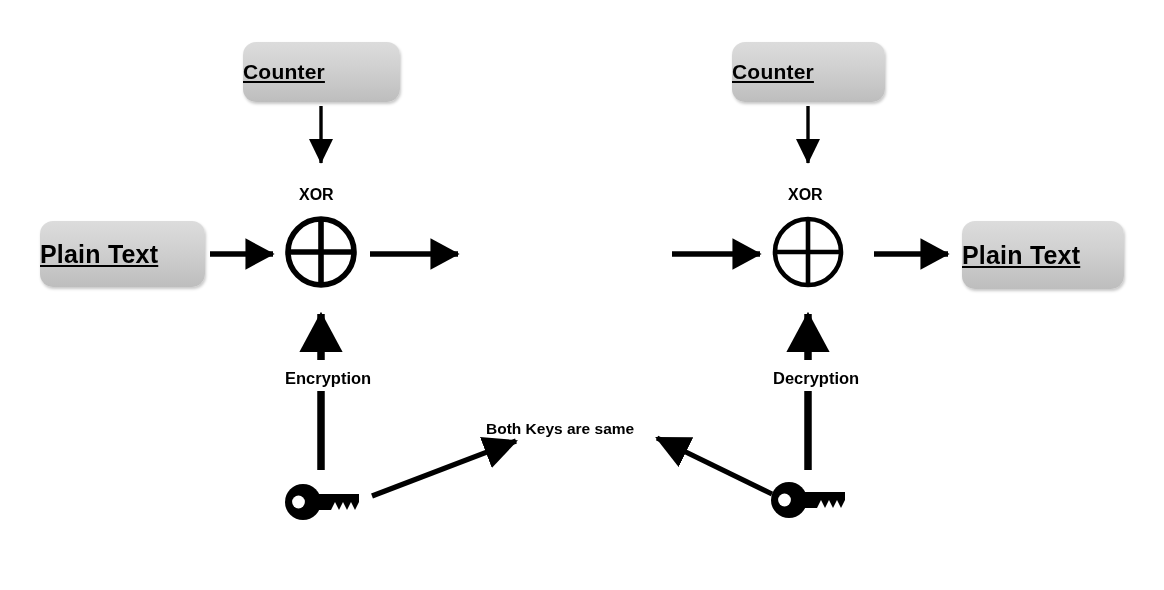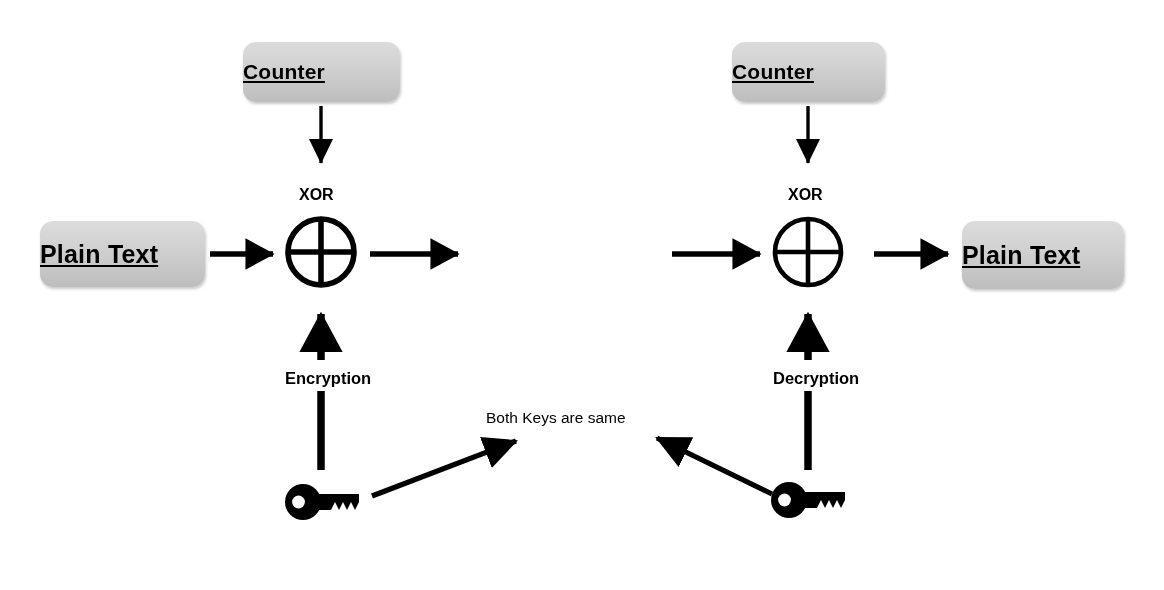--- a/index.html
+++ b/index.html
@@ -64,23 +64,23 @@
   .op-label {
     font-size: 16.5px;
     font-weight: bold;
     margin-left: 20px;
   }
   .op-label-enc { left: 265px; top: 369px; }
   .op-label-dec { left: 753px; top: 369px; }
 
   .keys-same-label {
     font-size: 15.5px;
-    font-weight: normal;
+    font-weight: bold;
     left: 486px;
-    top: 409px;
+    top: 420px;
   }
 </style>
 </head>
 <body>
 
 <div id="canvas">
 
   <svg id="diagram-svg" viewBox="0 0 1164 590" xmlns="http://www.w3.org/2000/svg">
     <defs>
       <marker id="arrowThin" markerWidth="10" markerHeight="10" refX="7.2" refY="3.6" orient="auto" markerUnits="strokeWidth">

